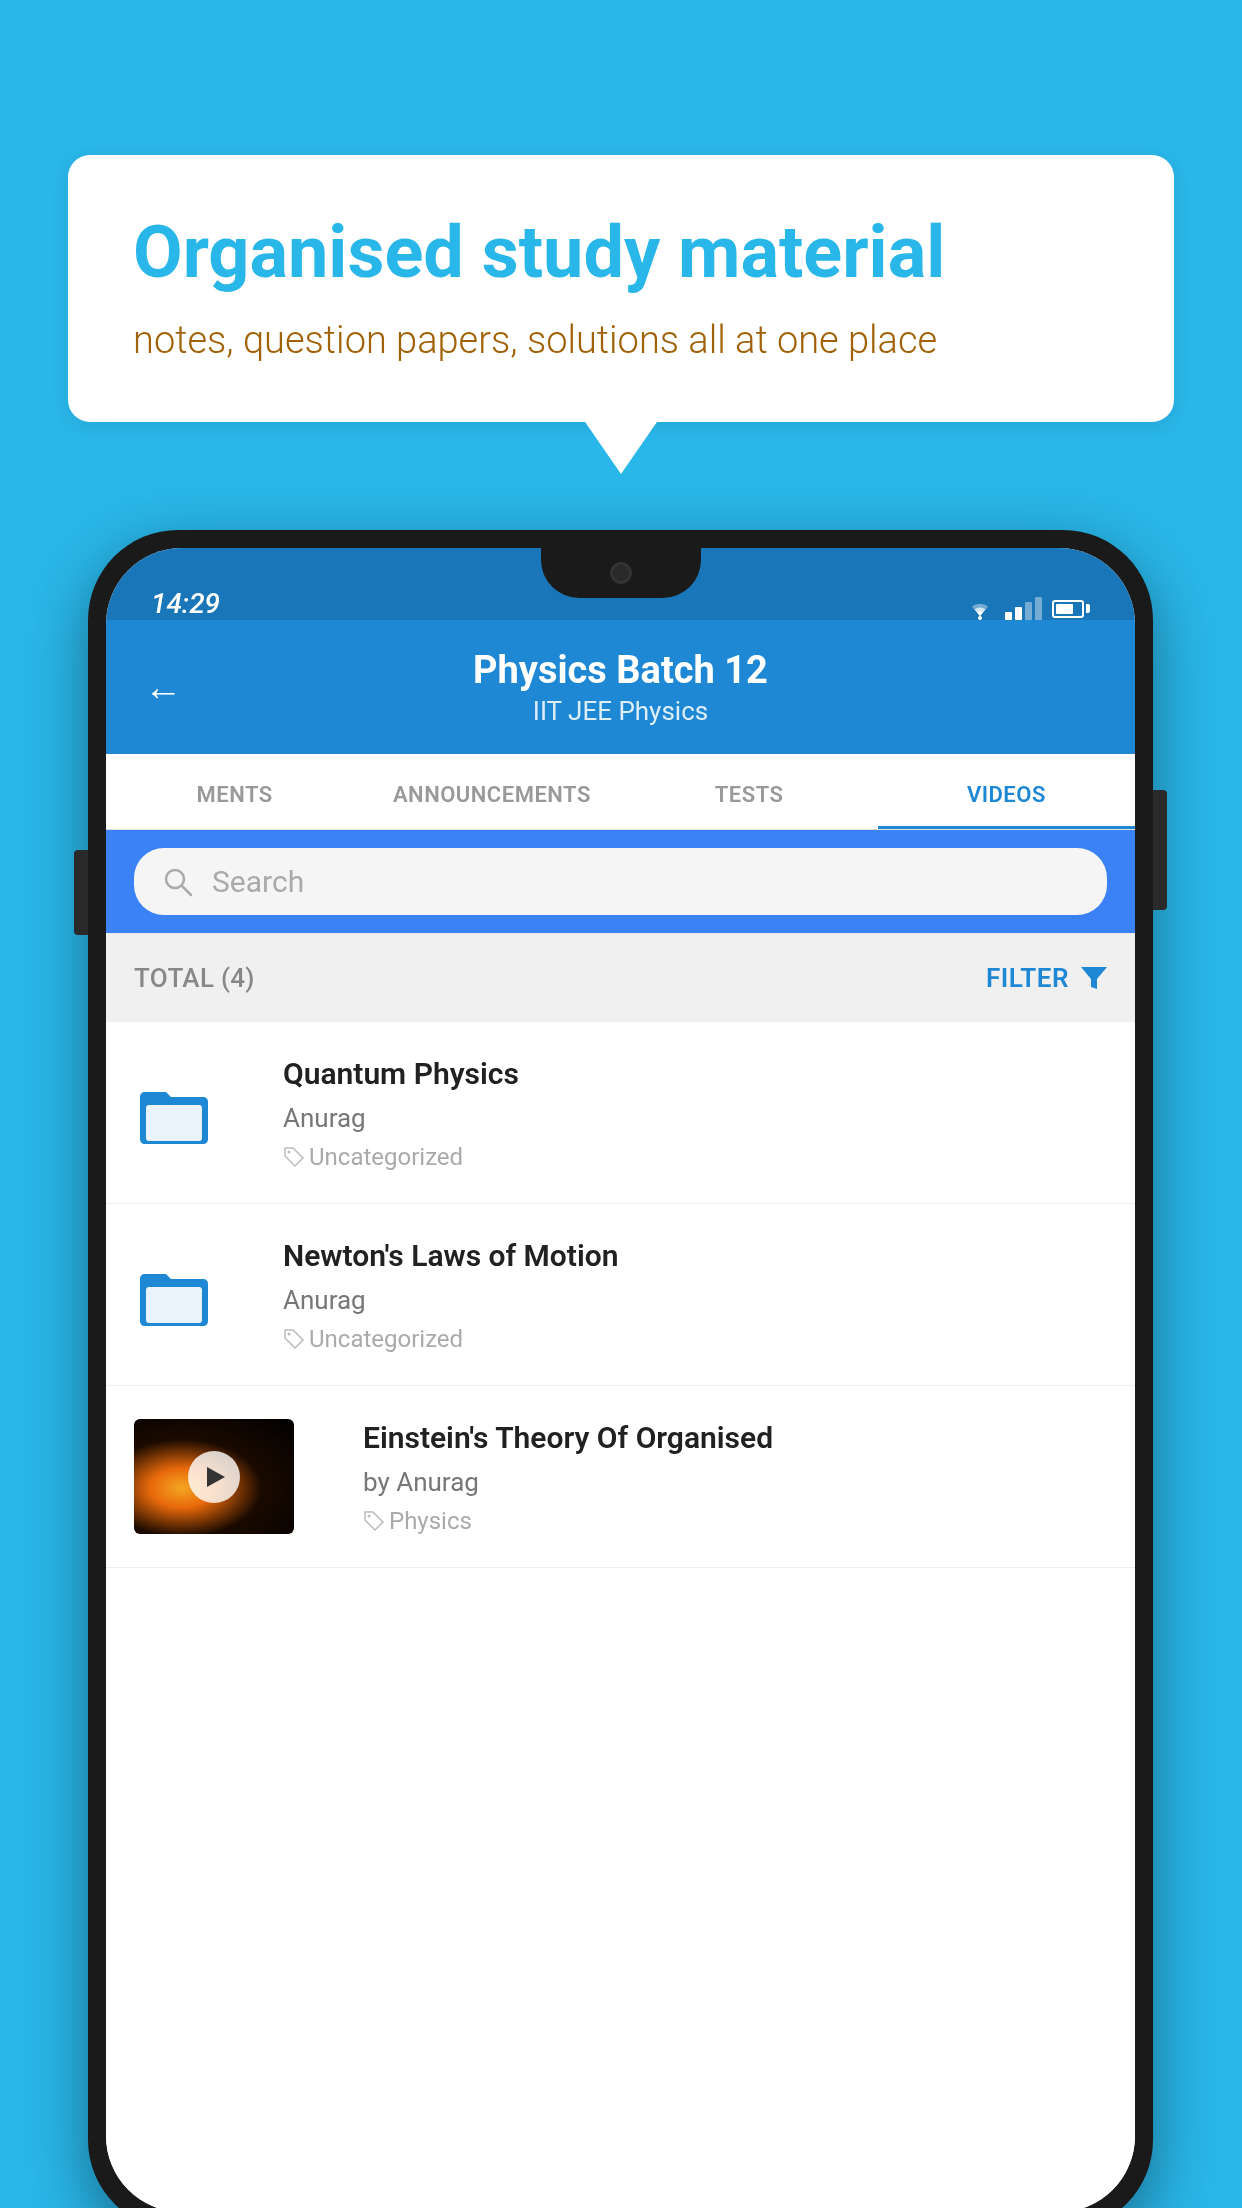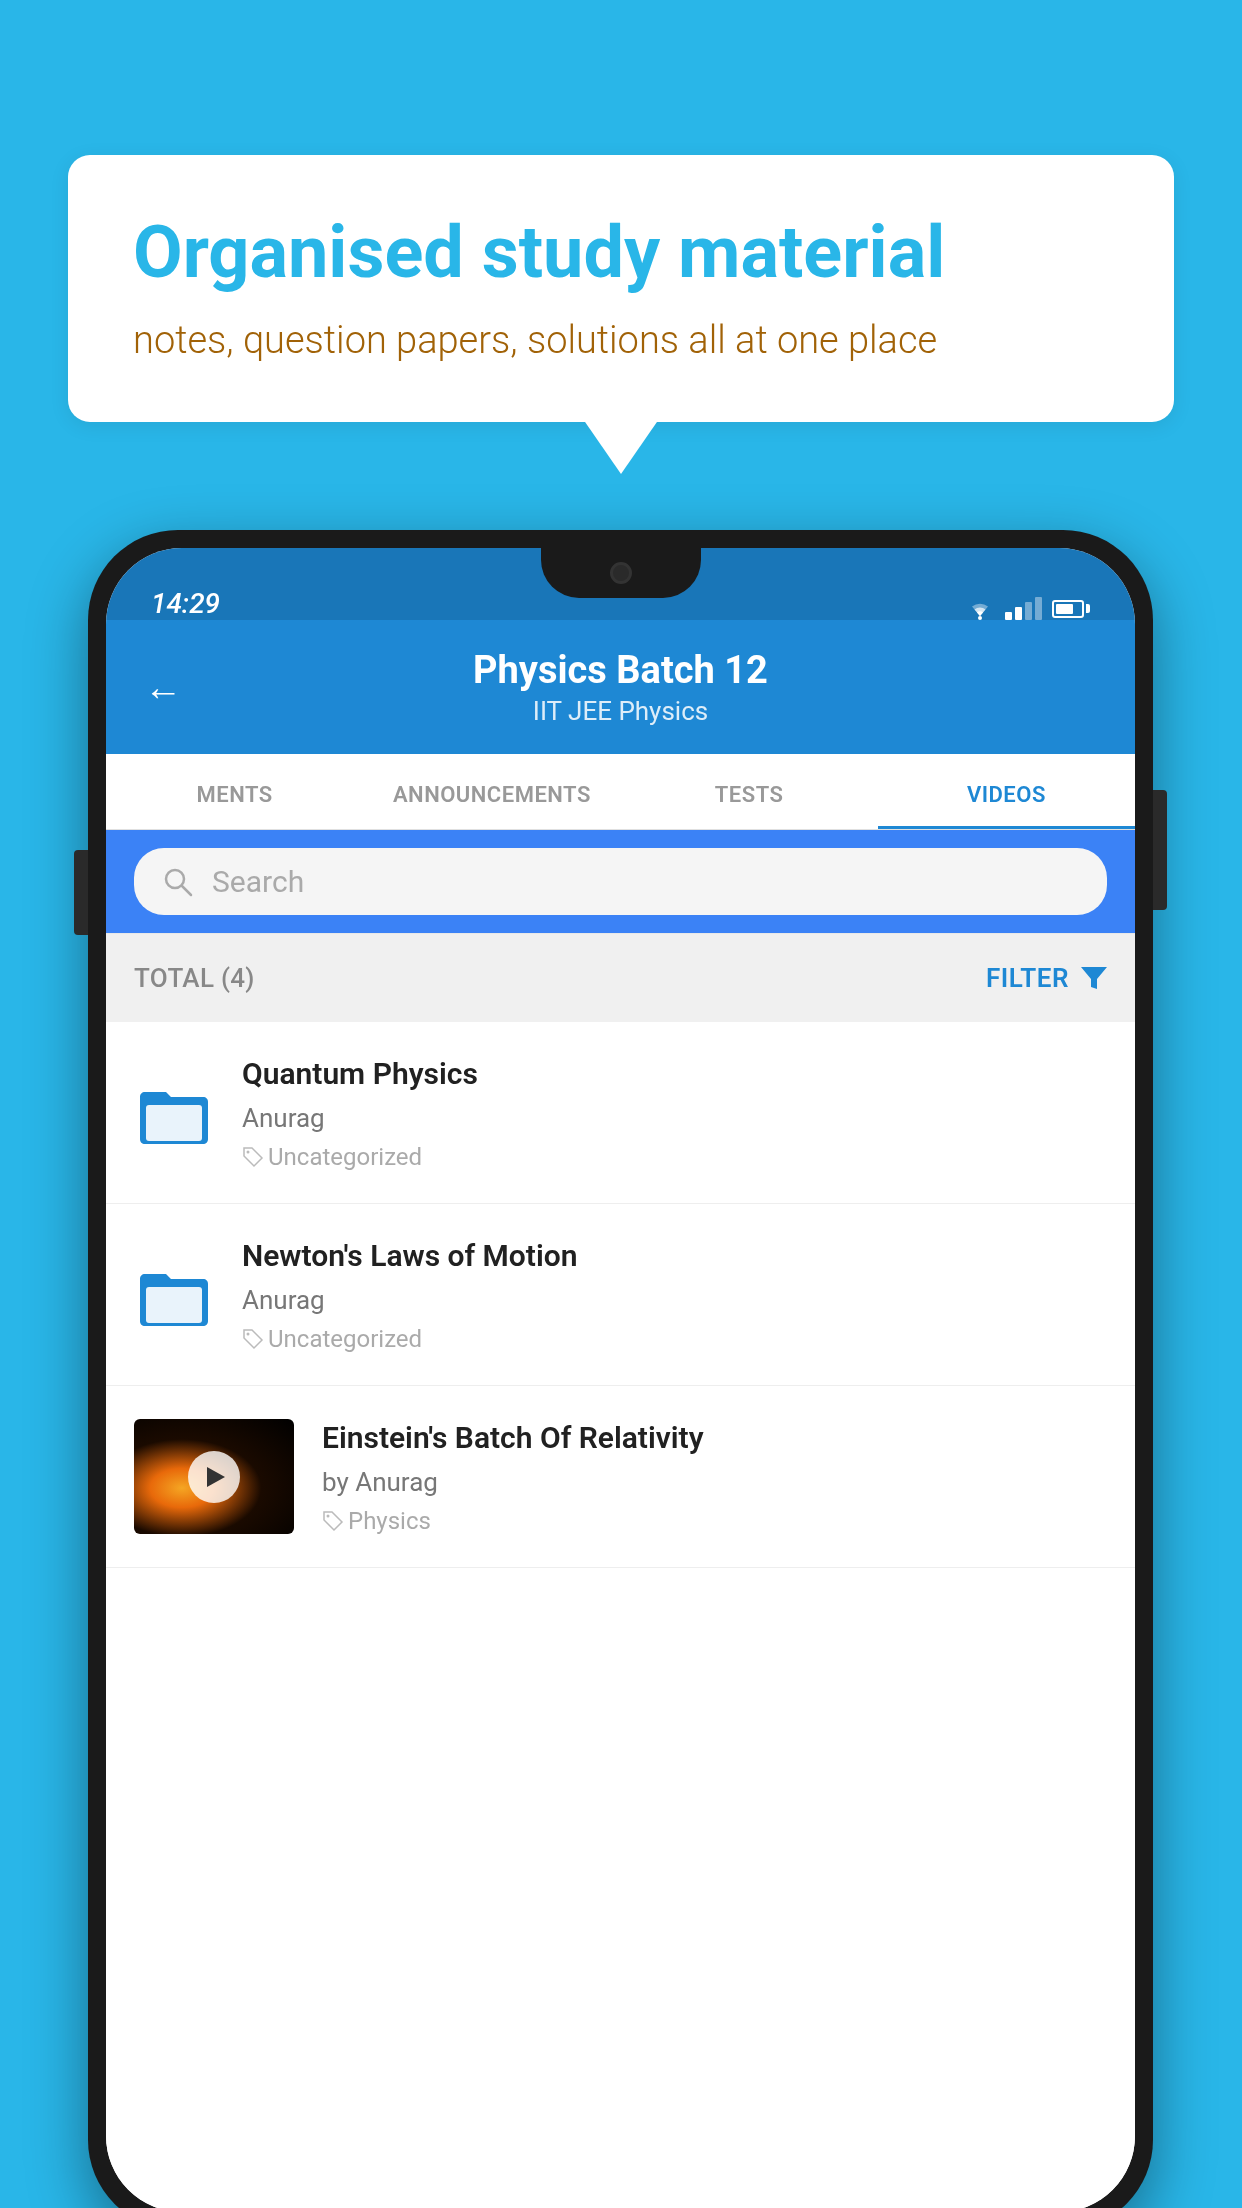--- a/index.html
+++ b/index.html
@@ -374,20 +374,21 @@
       flex-shrink: 0;
     }
 
     .folder-svg {
       width: 72px;
       height: 72px;
     }
 
     .video-info {
       flex: 1;
+      margin-left: 41px;
     }
 
     .video-title {
       color: #212121;
       font-size: 30px;
       font-weight: 600;
       line-height: 1.3;
       margin-bottom: 10px;
     }
 
@@ -547,21 +548,21 @@
 
           <div class="video-item">
             <div class="video-thumbnail">
               <div class="thumbnail-bg space-bg">
                 <div class="play-button-circle">
                   <div class="play-triangle"></div>
                 </div>
               </div>
             </div>
             <div class="video-info">
-              <div class="video-title">Einstein's Batch Of Relativity</div>
+              <div class="video-title">Einstein's Theory Of Organised</div>
               <div class="video-author">by Anurag</div>
               <div class="video-tag">
                 <svg width="22" height="22" viewBox="0 0 22 22" fill="none">
                   <path d="M2 2 L10 2 L20 12 L12 20 L2 10 Z" stroke="#bbb" stroke-width="1.5" fill="none"></path>
                   <circle cx="6" cy="6" r="1.5" fill="#bbb"></circle>
                 </svg>
                 <span>Physics</span>
               </div>
             </div>
           </div>

